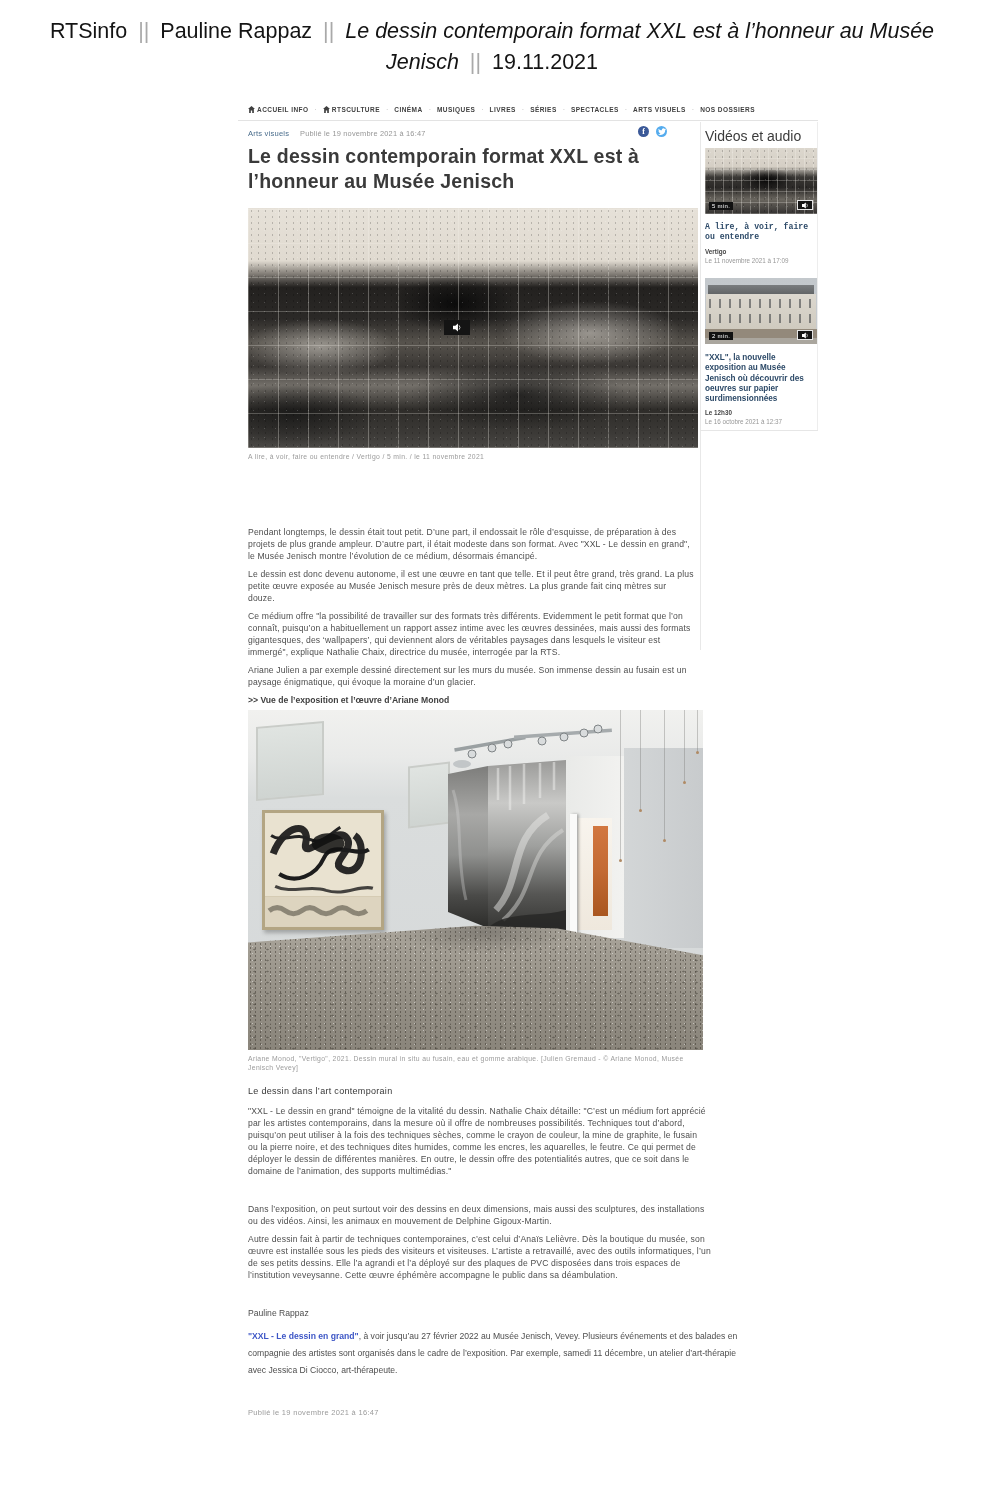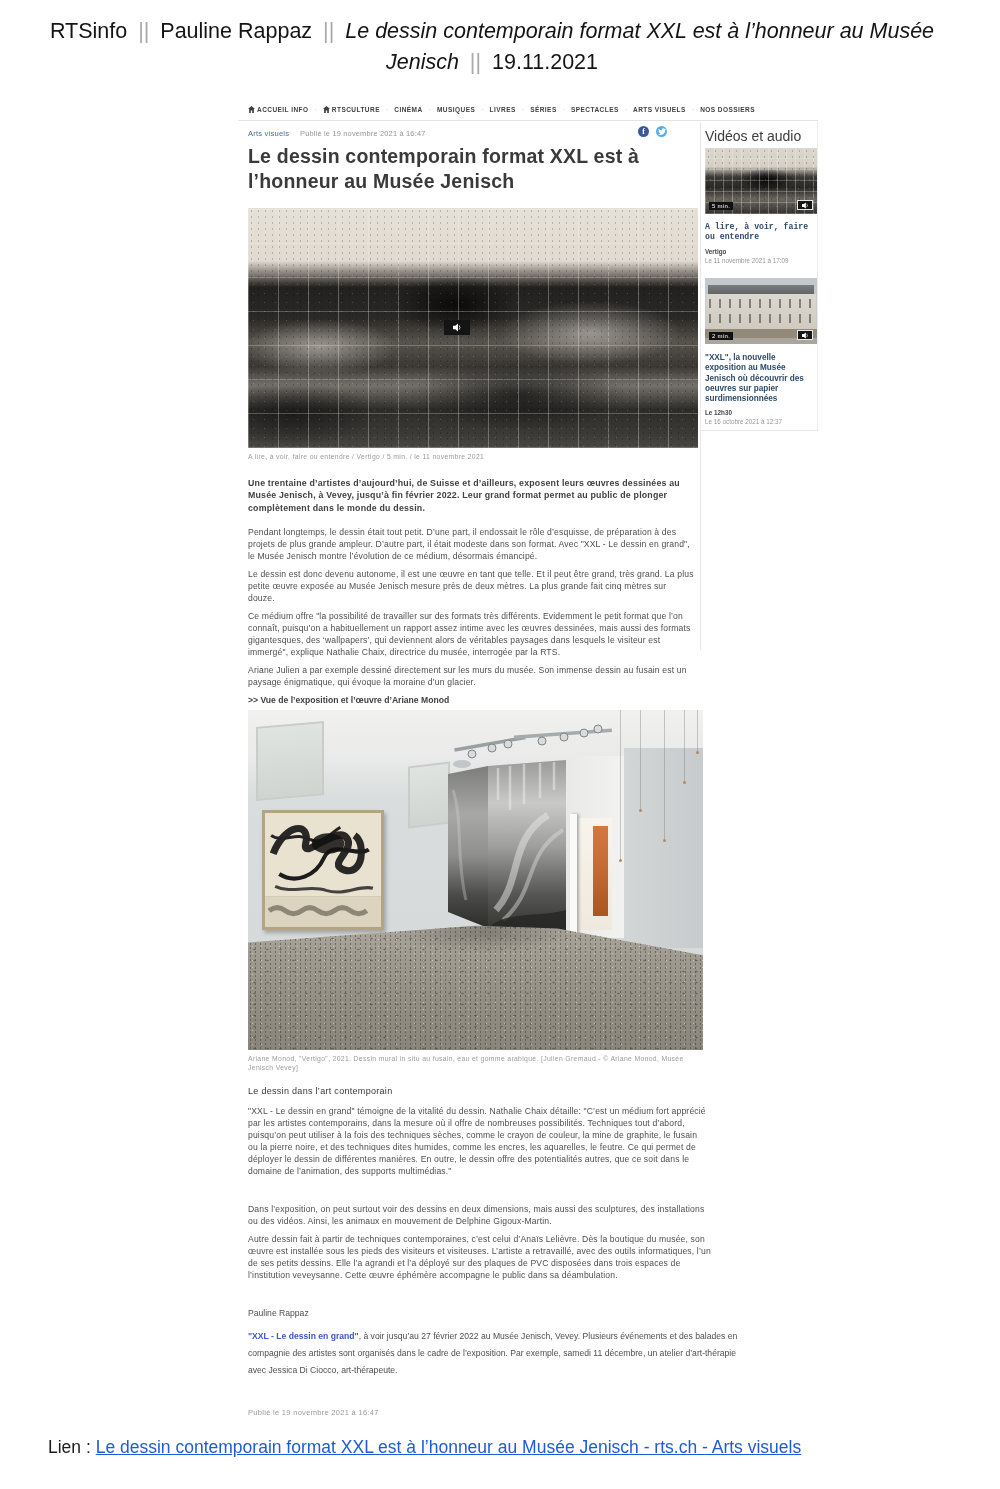--- a/index.html
+++ b/index.html
@@ -231,21 +231,20 @@
       <div class="grain"></div>
       <div class="abs audio-btn">
         <svg width="9" height="9" viewBox="0 0 10 10">
             <polygon points="0,3 2.6,3 5.5,0.6 5.5,9.4 2.6,7 0,7" fill="#fff"></polygon>
             <path d="M6.8,2.6 Q8.7,5 6.8,7.4" stroke="#fff" stroke-width=".9" fill="none"></path>
           </svg>
       </div>
     </figure>
     <div class="abs cap cap1">A lire, à voir, faire ou entendre / Vertigo / 5 min. / le 11 novembre 2021</div>
 
-    <p class="abs lead">Une trentaine d’artistes d’aujourd’hui, de Suisse et d’ailleurs, exposent leurs œuvres dessinées au Musée Jenisch, à Vevey, jusqu’à fin février 2022. Leur grand format permet au public de plonger complètement dans le monde du dessin.</p>
     <p class="abs para p2">Le dessin est donc devenu autonome, il est une œuvre en tant que telle. Et il peut être grand, très grand. La plus petite œuvre exposée au Musée Jenisch mesure près de deux mètres. La plus grande fait cinq mètres sur douze.</p>
     <p class="abs para p1">Pendant longtemps, le dessin était tout petit. D’une part, il endossait le rôle d’esquisse, de préparation à des projets de plus grande ampleur. D’autre part, il était modeste dans son format. Avec "XXL - Le dessin en grand", le Musée Jenisch montre l’évolution de ce médium, désormais émancipé.</p>
     <p class="abs para p3">Ce médium offre "la possibilité de travailler sur des formats très différents. Evidemment le petit format que l’on connaît, puisqu’on a habituellement un rapport assez intime avec les œuvres dessinées, mais aussi des formats gigantesques, des ‘wallpapers’, qui deviennent alors de véritables paysages dans lesquels le visiteur est immergé", explique Nathalie Chaix, directrice du musée, interrogée par la RTS.</p>
     <p class="abs para p4">Ariane Julien a par exemple dessiné directement sur les murs du musée. Son immense dessin au fusain est un paysage énigmatique, qui évoque la moraine d’un glacier.</p>
     <p class="abs cta">&gt;&gt; Vue de l’exposition et l’œuvre d’Ariane Monod</p>
 
     <figure class="abs img2">
       <div class="g-win g-w1"></div>
       <div class="g-win g-w2"></div>
       <svg class="g-lights" width="170" height="60" viewBox="0 0 170 60">
@@ -361,18 +360,14 @@
             <path d="M6.8,2.6 Q8.7,5 6.8,7.4" stroke="#fff" stroke-width=".9" fill="none"></path>
           </svg>
         </span>
     </div>
     <div class="abs sb-title sb-t2">"XXL", la nouvelle exposition au Musée Jenisch où découvrir des oeuvres sur papier surdimensionnées</div>
     <div class="abs sb-show sb-s2">Le 12h30</div>
     <div class="abs sb-date sb-d2">Le 16 octobre 2021 à 12:37</div>
 
   </div>
 
-  <div class="docfoot">
-    <span>Lien :</span>
-    <a>Le dessin contemporain format XXL est à l’honneur au Musée Jenisch - rts.ch - Arts visuels</a>
-  </div>
 
 </div>
 
 </body></html>

